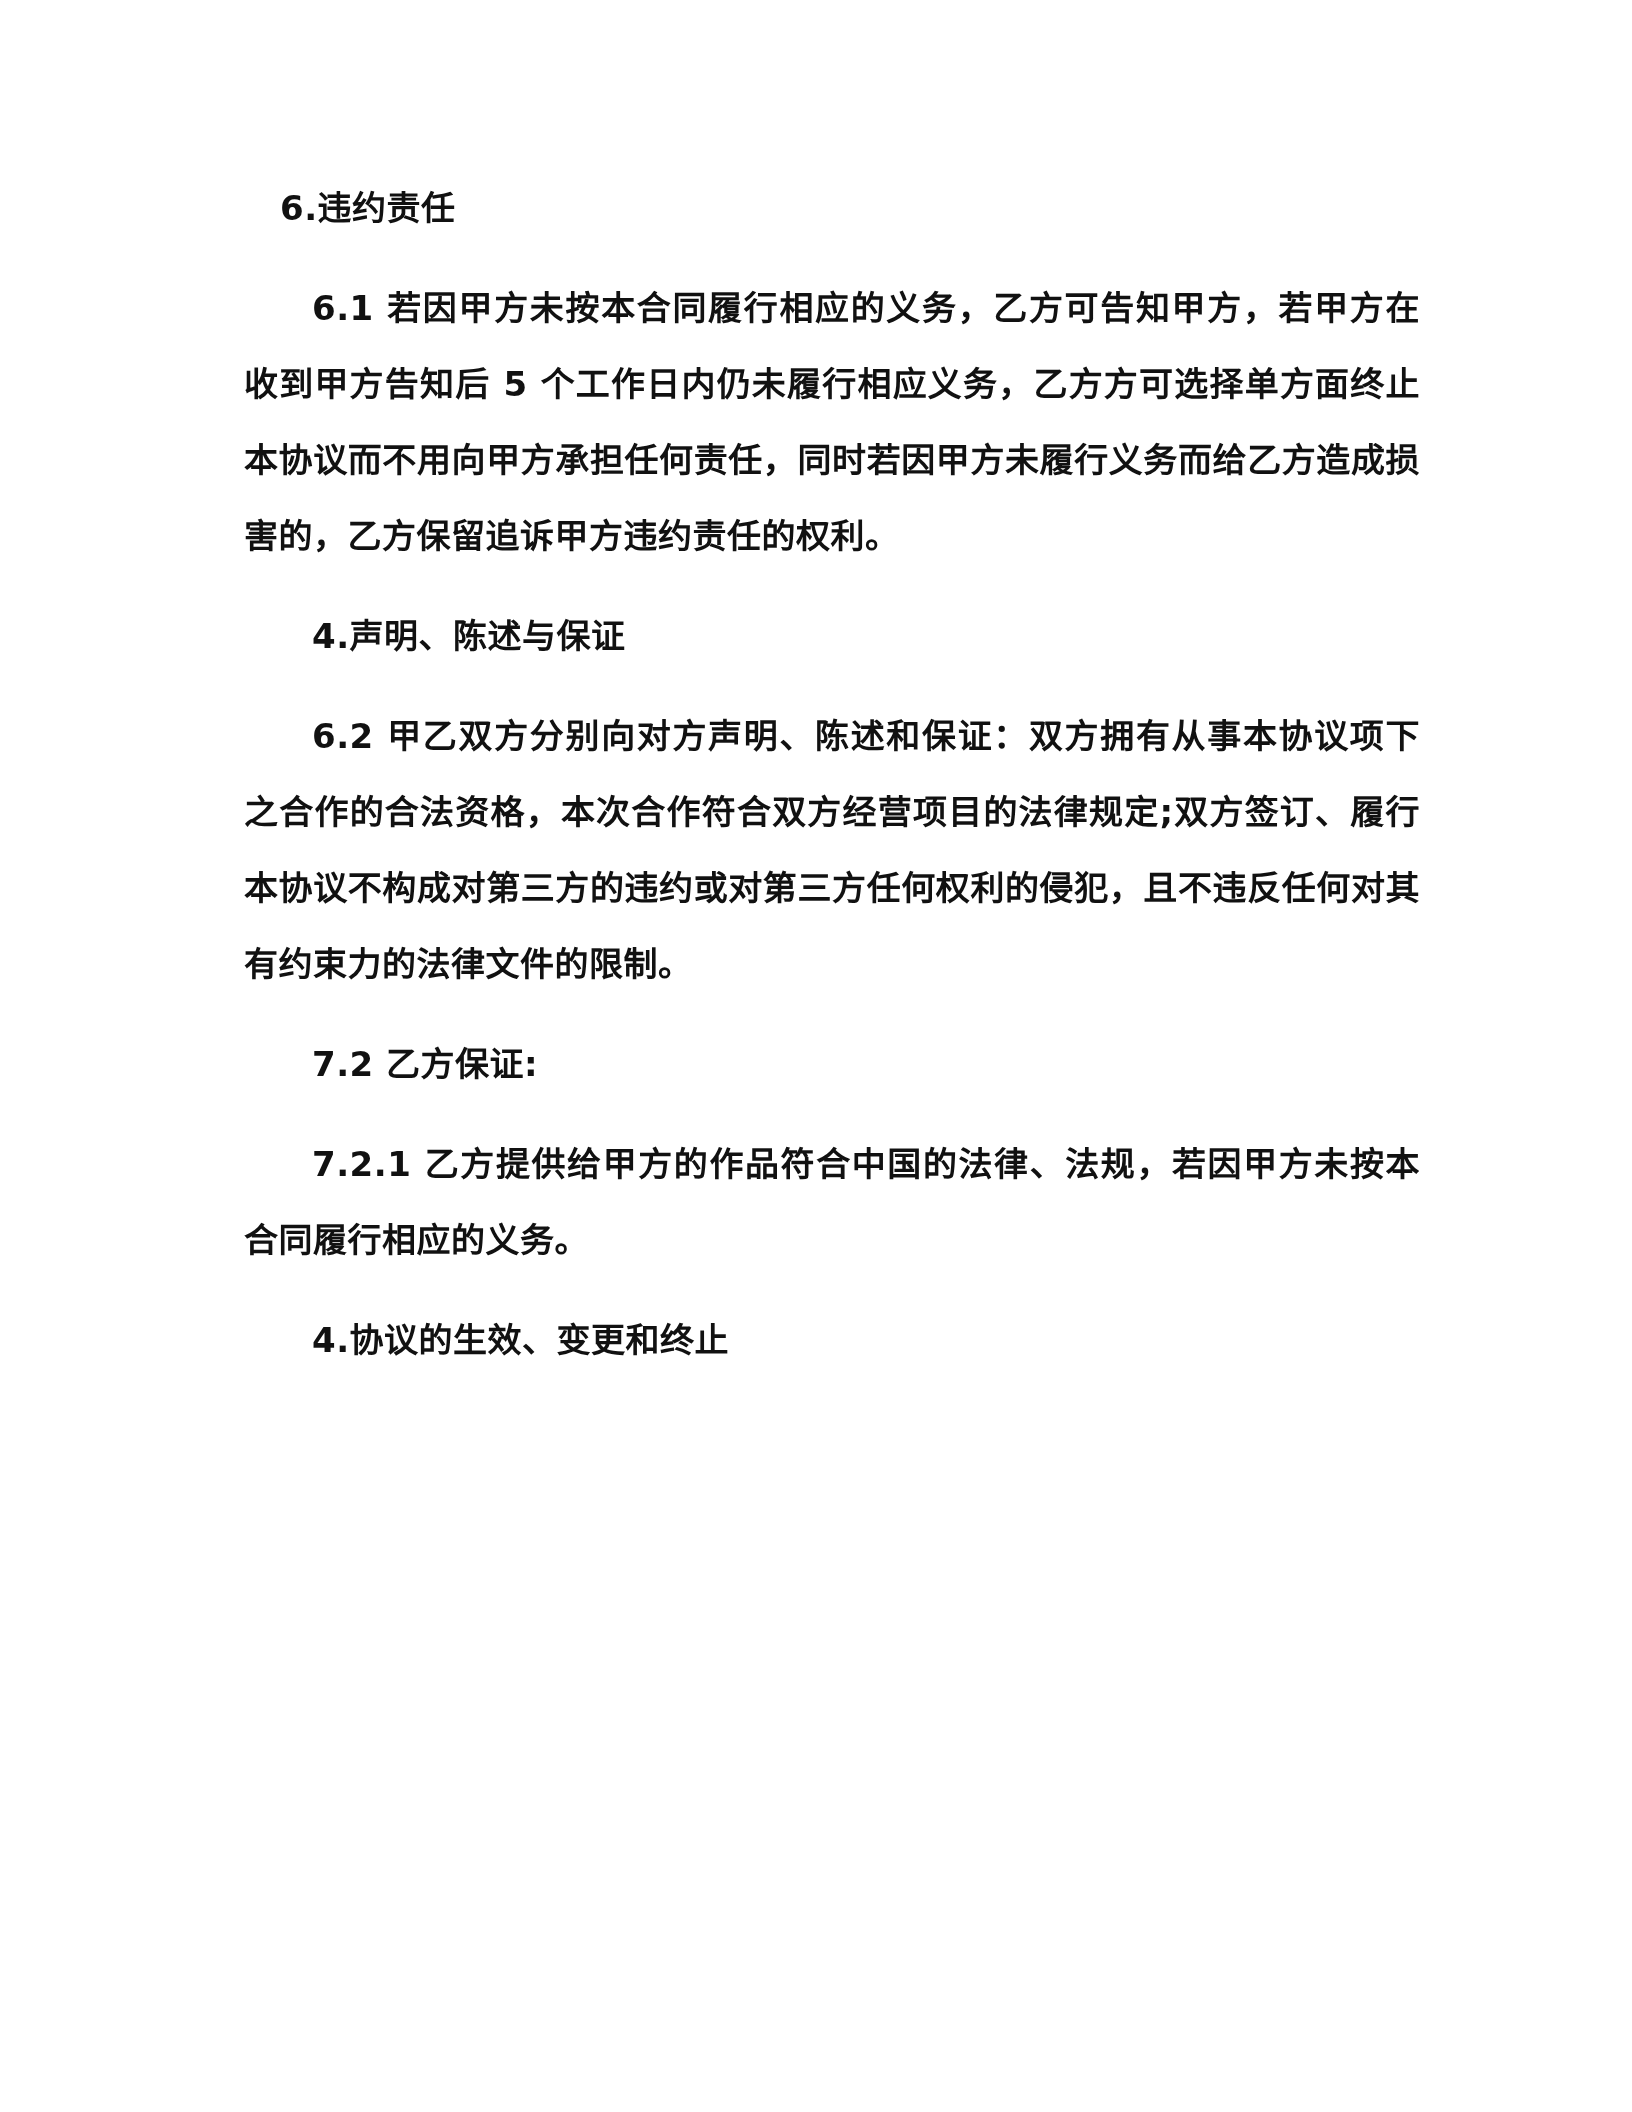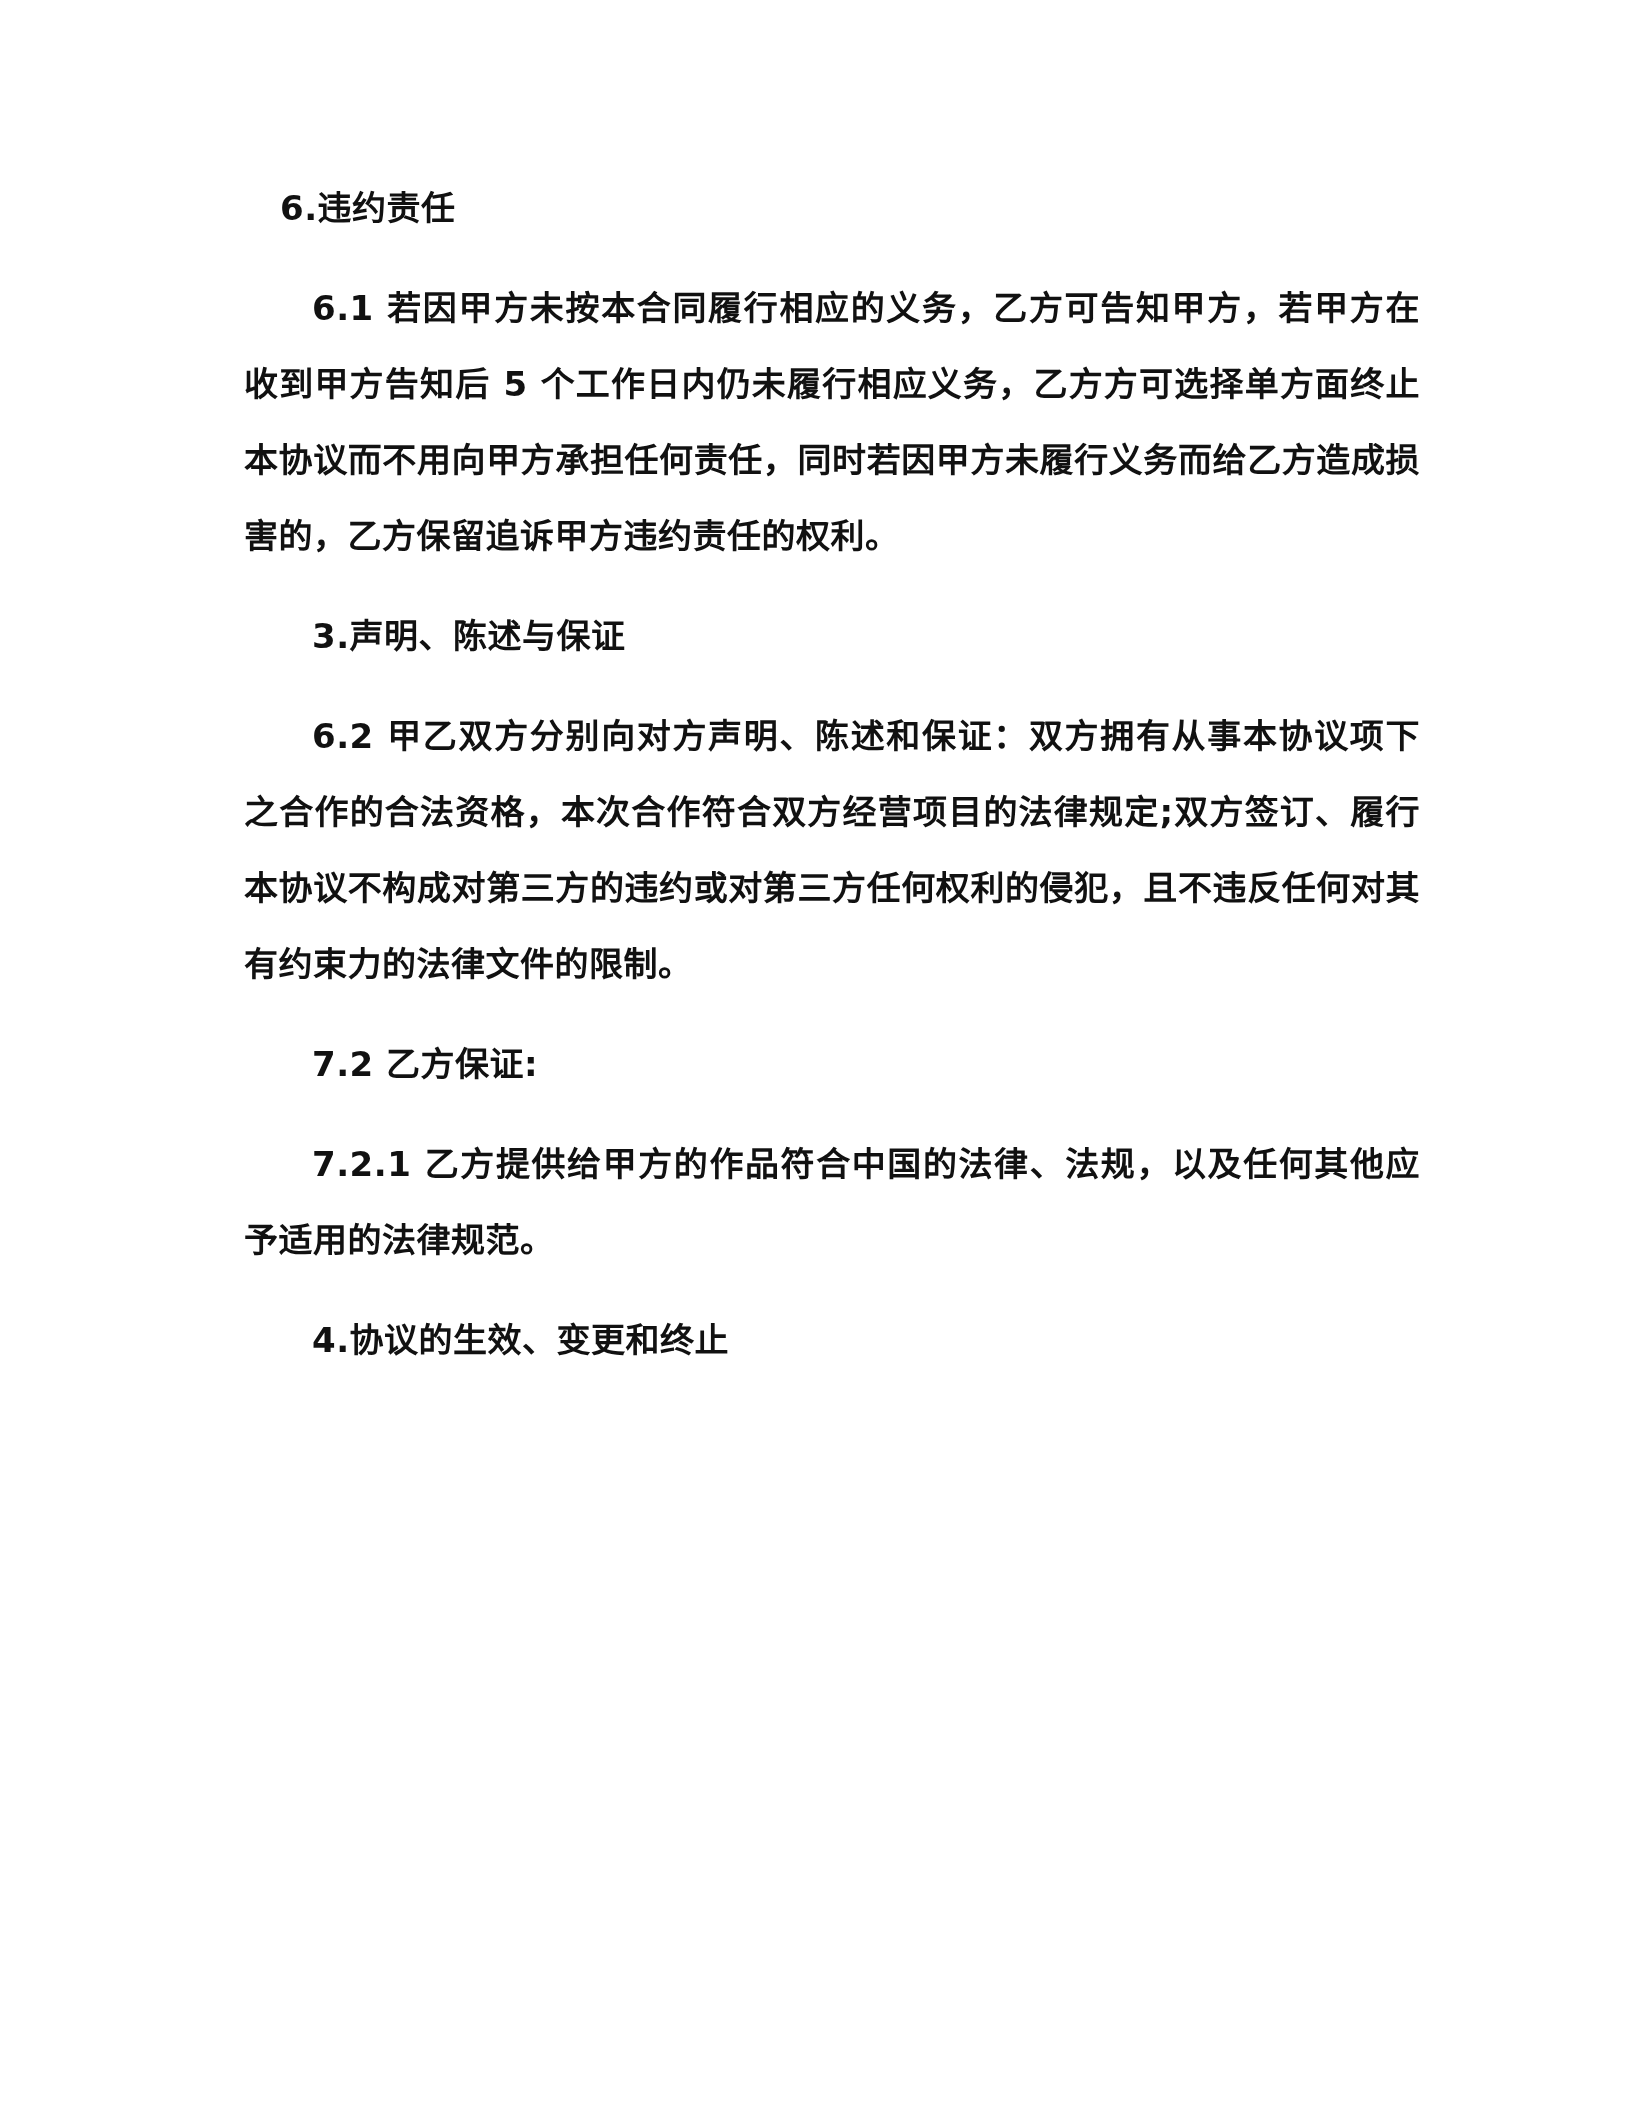--- a/index.html
+++ b/index.html
@@ -48,24 +48,24 @@
 <body>
 
 <div class="page">
   <div class="doc-body">
 
     <p class="para heading">6.违约责任</p>
 
     <p class="para">6.1 若因甲方未按本合同履行相应的义务，乙方可告知甲方，若甲方在收到甲方告知后 5 个工作日内仍未履行相应义务，乙方方可选择单方面终止本协议而不用向甲方承担任何责任，同时若因甲方未履行义务而给乙方造成损害的，乙方保留追诉甲方违约责任的权利。</p>
 
 
-    <p class="para heading">3.声明、陈述与保证</p>
+    <p class="para heading">4.声明、陈述与保证</p>
 
     <p class="para">6.2 甲乙双方分别向对方声明、陈述和保证：双方拥有从事本协议项下之合作的合法资格，本次合作符合双方经营项目的法律规定;双方签订、履行本协议不构成对第三方的违约或对第三方任何权利的侵犯，且不违反任何对其有约束力的法律文件的限制。</p>
 
     <p class="para">7.2 乙方保证:</p>
 
-    <p class="para">7.2.1 乙方提供给甲方的作品符合中国的法律、法规，以及任何其他应予适用的法律规范。</p>
+    <p class="para">7.2.1 乙方提供给甲方的作品符合中国的法律、法规，若因甲方未按本合同履行相应的义务。</p>
 
     <p class="para heading">4.协议的生效、变更和终止</p>
 
   </div>
 </div>
 
 </body></html>

